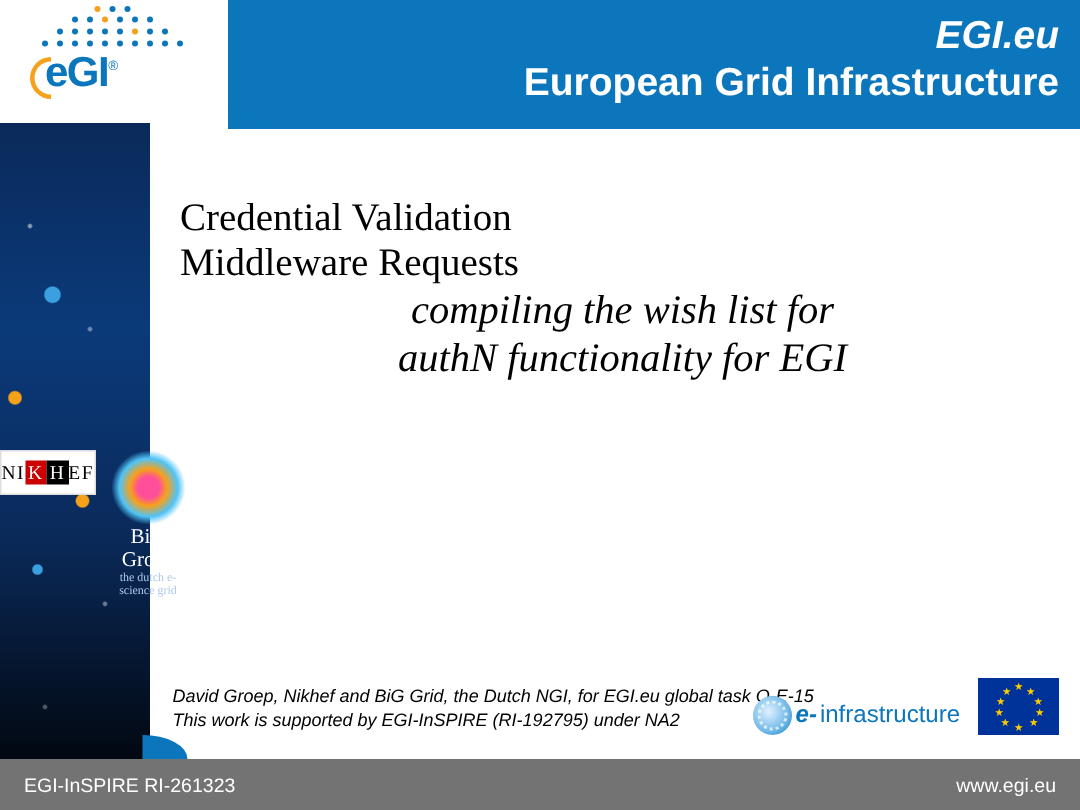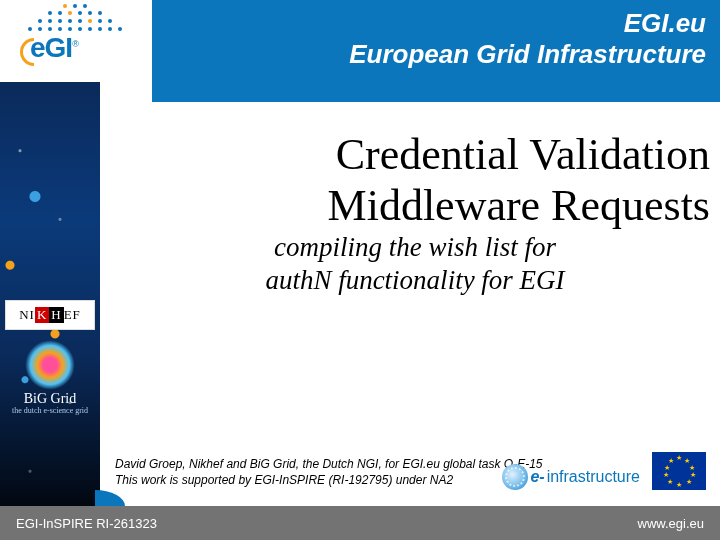--- a/index.html
+++ b/index.html
@@ -7,21 +7,21 @@
     width: 720px;
     height: 540px;
     font-family: Arial, Helvetica, sans-serif;
     background: #ffffff;
     position: relative;
     overflow: hidden;
   }
   .header {
     position: absolute;
     top: 0; left: 0; right: 0;
-    height: 102px;
+    height: 86px;
     display: flex;
   }
   .logo-area {
     width: 152px;
     height: 82px;
     background: #fff;
     position: relative;
     z-index: 2;
   }
   .banner {
@@ -44,21 +44,20 @@
   .banner .line1 {
     font-size: 26px;
     font-weight: bold;
     font-style: italic;
     position: relative;
     z-index: 3;
   }
   .banner .line2 {
     font-size: 26px;
     font-weight: bold;
-    font-style: italic;
     position: relative;
     z-index: 3;
   }
   .logo-dots {
     position: absolute;
     top: 4px; left: 20px;
     width: 110px; height: 30px;
   }
   .logo-egi {
     position: absolute;
@@ -109,43 +108,43 @@
       radial-gradient(circle at 25% 65%, #3aa0e0 3px, transparent 4px);
   }
   .content {
     position: absolute;
     left: 120px;
     right: 10px;
     top: 130px;
   }
   .title {
     font-family: "Times New Roman", Times, serif;
-    font-size: 44px;
+    font-size: 26px;
     color: #000;
-    text-align: right;
+    text-align: left;
     line-height: 1.15;
   }
   .subtitle {
     font-family: "Times New Roman", Times, serif;
     font-size: 27px;
     font-style: italic;
     color: #000;
     text-align: center;
     line-height: 1.2;
   }
   .partners {
     position: absolute;
     left: 0;
     top: 300px;
     width: 100px;
     height: 180px;
     z-index: 3;
     display: flex;
-    flex-direction: column;
-    align-items: center;
+    flex-direction: row;
+    align-items: flex-start;
     gap: 10px;
   }
   .partner-nikhef {
     width: 90px;
     height: 30px;
     background: #fff;
     border: 1px solid #ddd;
     display: flex;
     align-items: center;
     justify-content: center;
@@ -318,21 +317,21 @@
 
 <div class="partners">
   <div class="partner-nikhef">
     <span>NI</span>
       <span class="k">K</span>
       <span class="h">H</span>
       <span>EF</span>
   </div>
   <div class="partner-biggrid">
     <div class="burst"></div>
-    <div>BiG Grid</div>
+    <div>BiG Groep</div>
     <div class="sub">the dutch e-science grid</div>
   </div>
 </div>
 
 <div class="credits">
   <div>David Groep, Nikhef and BiG Grid, the Dutch NGI, for EGI.eu global task O-E-15</div>
   <div>This work is supported by EGI-InSPIRE (RI-192795) under NA2</div>
 </div>
 
 <div class="einfra">

